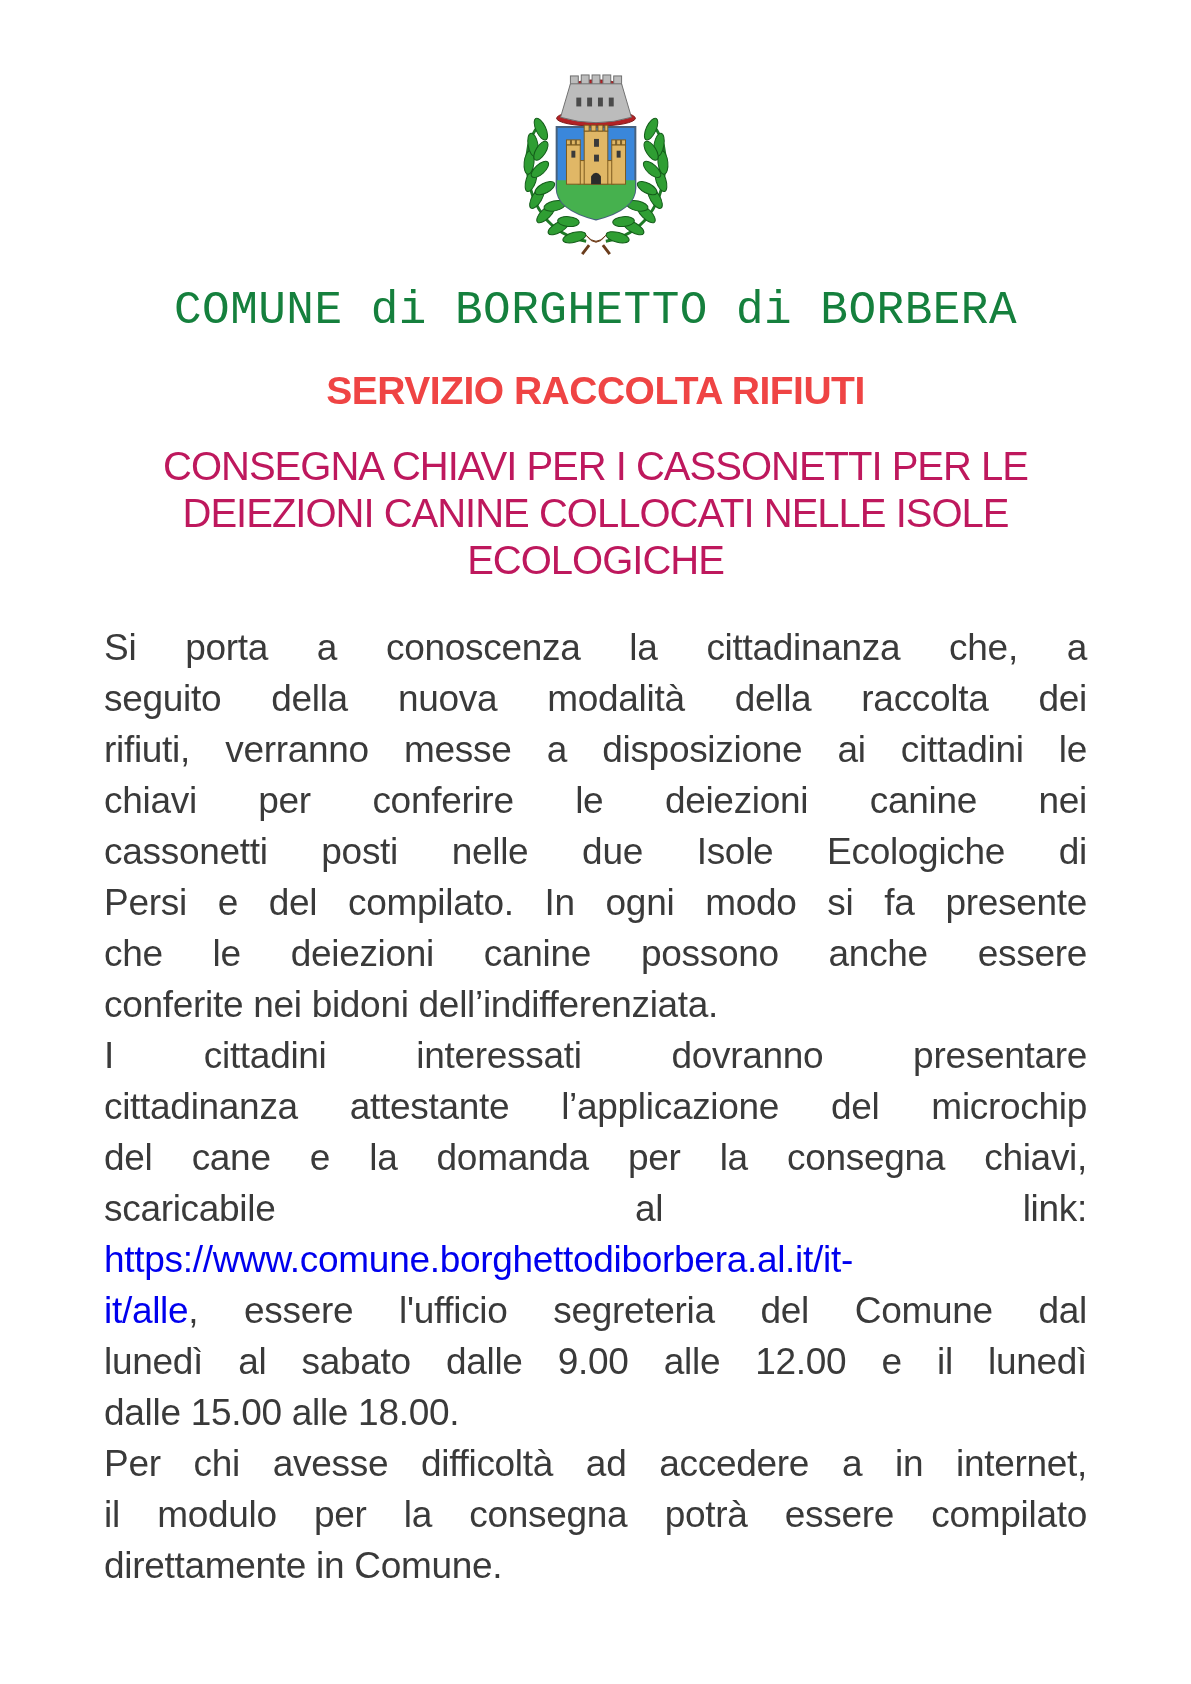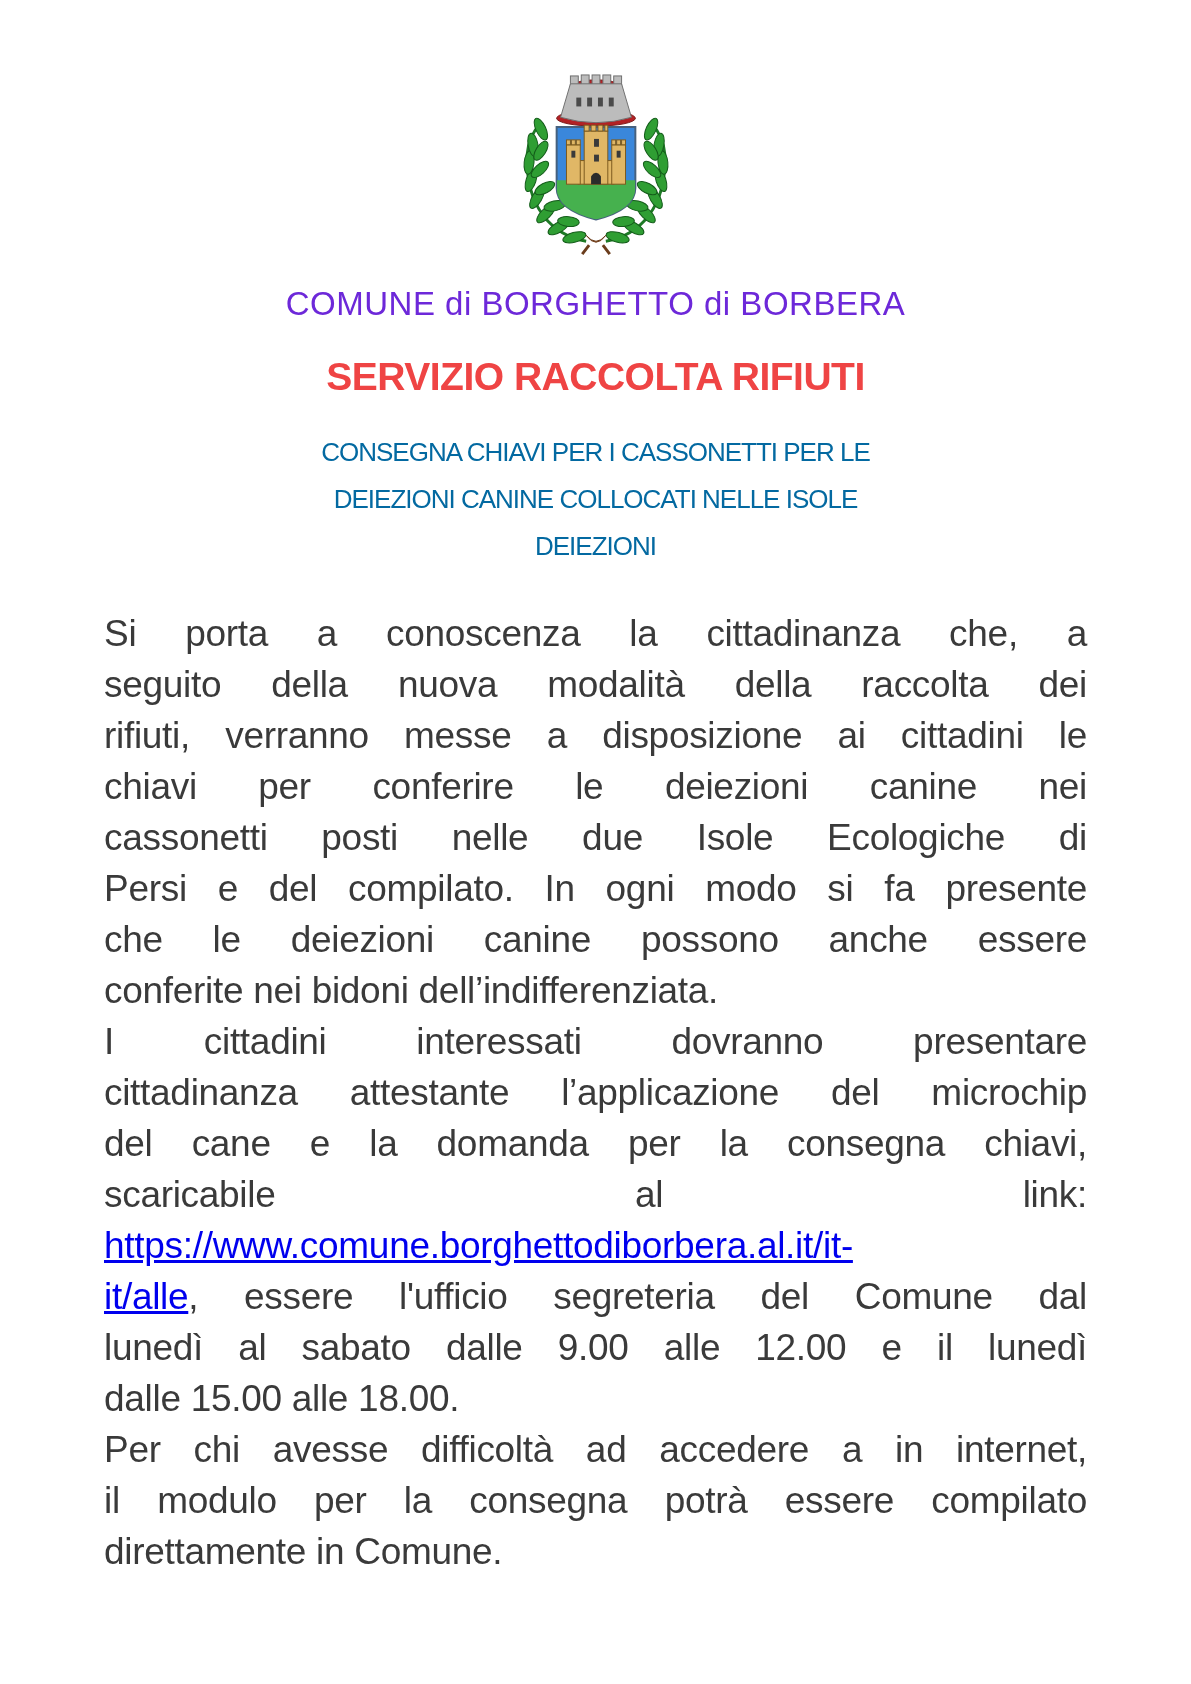--- a/index.html
+++ b/index.html
@@ -18,63 +18,62 @@
 
   .crest-wrap {
     padding-top: 72px;
     display: flex;
     justify-content: center;
   }
 
   .org-title {
     margin-top: 28px;
     text-align: center;
-    font-family: Liberation Sans, sans-serif;
-    font-size: 33px;
+    font-family: Liberation Mono, monospace;
+    font-size: 46px;
     font-weight: 400;
-    color: #6d28d9;
+    color: #15803d;
     letter-spacing: 0.5px;
   }
 
   .service-title {
     margin-top: 32px;
     text-align: center;
     font-size: 39px;
     font-weight: bold;
     color: #ef4444;
     letter-spacing: -0.5px;
   }
 
   .notice-title {
     margin-top: 30px;
     text-align: center;
-    font-size: 26px;
+    font-size: 40px;
     font-weight: 400;
     line-height: 47px;
-    color: #0369a1;
+    color: #be185d;
     letter-spacing: -1px;
   }
 
   .doc-body {
     margin-top: 38px;
     font-size: 37px;
     line-height: 51px;
     color: #3a3a3a;
     letter-spacing: -0.3px;
   }
   .line {
     text-align: justify;
     text-align-last: justify;
   }
   .line.no-just {
     text-align: justify;
     text-align-last: left;
   }
   .link {
-    text-decoration: underline;
     cursor: pointer;
   }
 
   
   .leaf { stroke: #145c1a; stroke-width: 1; }
   .stem { stroke: #1e7a26; stroke-width: 3; fill: none; }
   .silver-part { stroke: #6f6f6f; stroke-width: 1; }
   .castle-part { stroke: #7c5a1e; stroke-width: 1; }
 </style>
 </head>
@@ -163,21 +162,21 @@
   </div>
 
   <div class="content">
     <div class="org-title">COMUNE di BORGHETTO di BORBERA</div>
 
     <div class="service-title">SERVIZIO RACCOLTA RIFIUTI</div>
 
     <div class="notice-title">
       <div>CONSEGNA CHIAVI PER I CASSONETTI PER LE</div>
       <div>DEIEZIONI CANINE COLLOCATI NELLE ISOLE</div>
-      <div>DEIEZIONI</div>
+      <div>ECOLOGICHE</div>
     </div>
 
     <div class="doc-body" style="color: rgb(58, 58, 58);">
         <div class="line"><span>Si porta a conoscenza la cittadinanza che, a</span></div>
         <div class="line"><span>seguito della nuova modalità della raccolta dei</span></div>
         <div class="line"><span>rifiuti, verranno messe a disposizione ai cittadini le</span></div>
         <div class="line"><span>chiavi per conferire le deiezioni canine nei</span></div>
         <div class="line"><span>cassonetti posti nelle due Isole Ecologiche di</span></div>
         <div class="line"><span>Persi e del compilato. In ogni modo si fa presente</span></div>
         <div class="line"><span>che le deiezioni canine possono anche essere</span></div>

